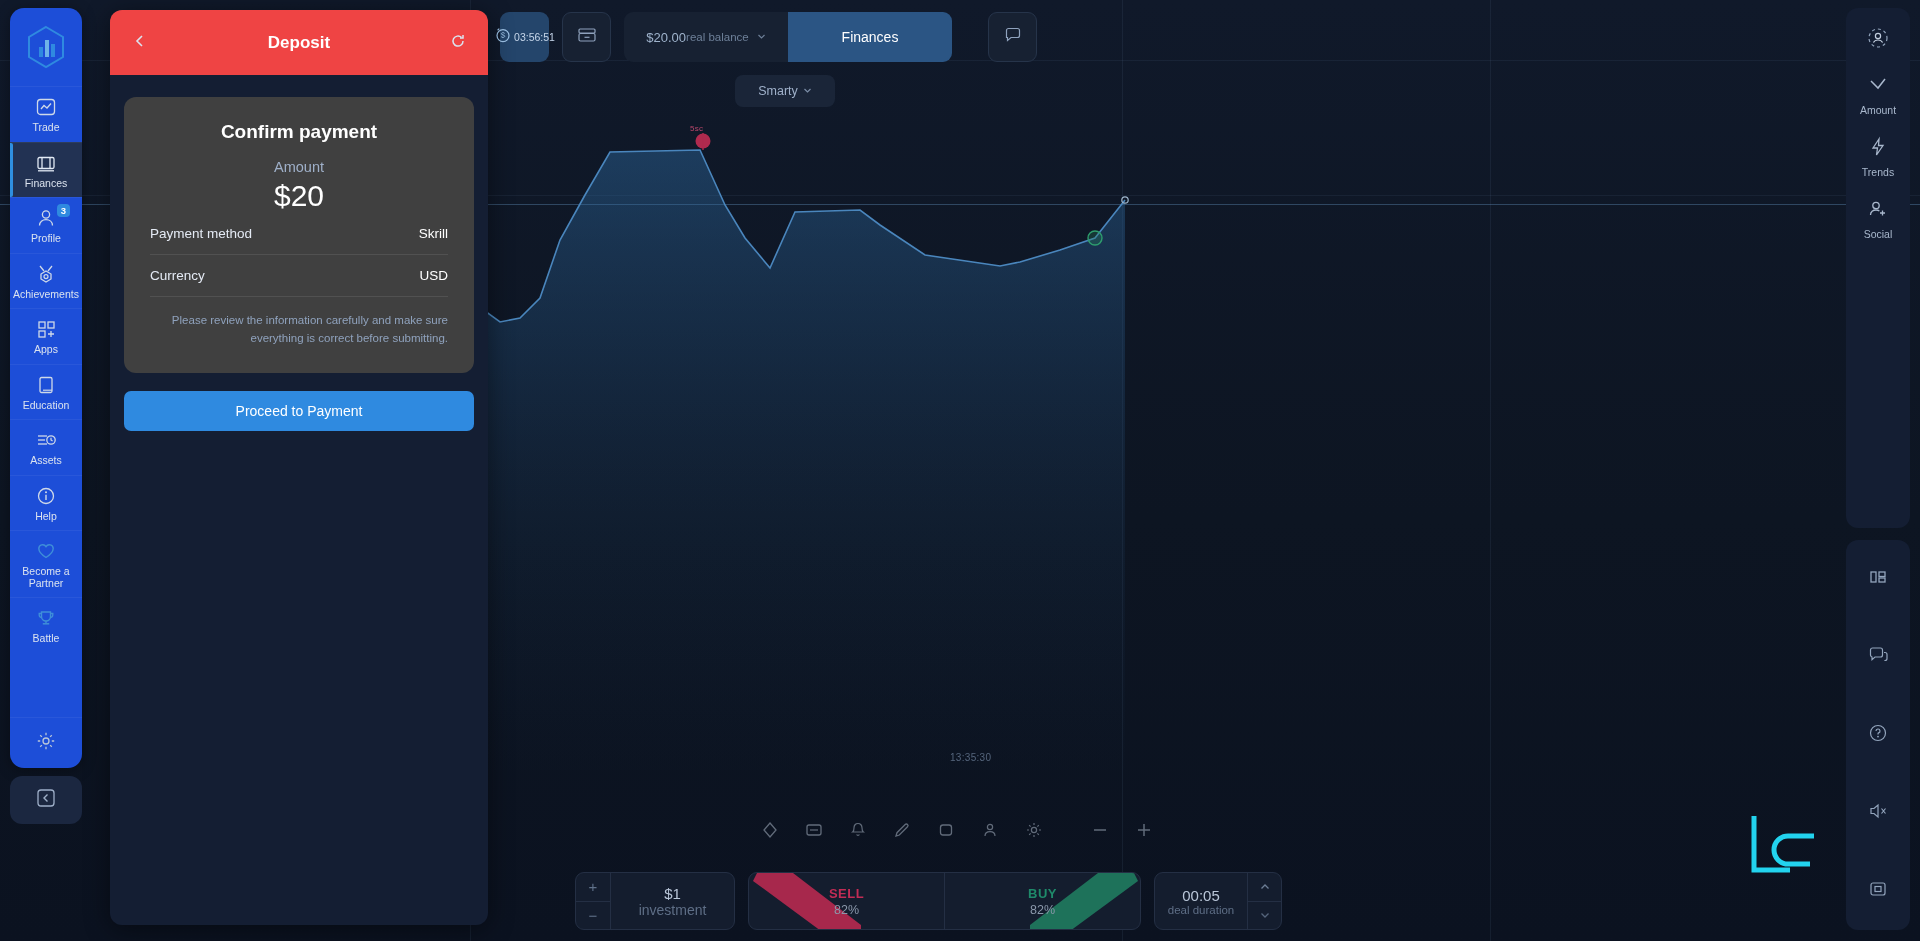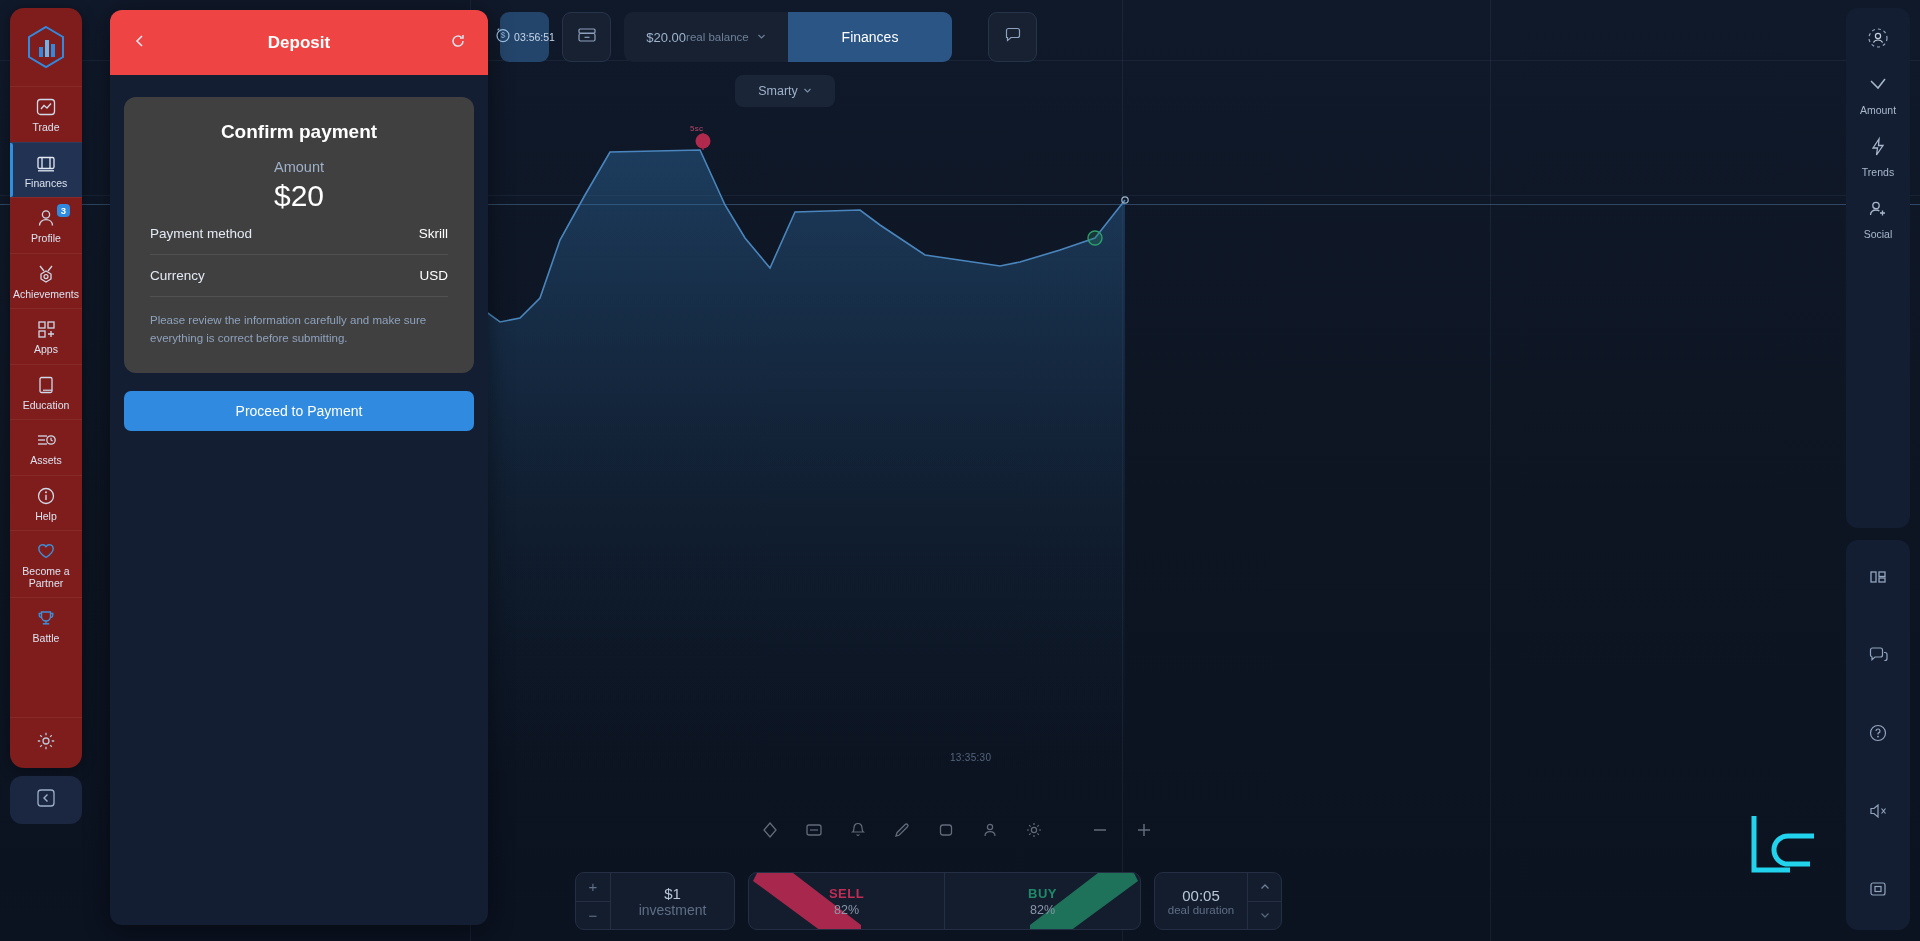--- a/index.html
+++ b/index.html
@@ -16,21 +16,21 @@
     background:linear-gradient(180deg,#10192a 0%,#0d1522 55%,#0b1220 100%); }
   .chart-svg { position:absolute; left:0; top:0; }
   .vgrid { position:absolute; top:0; bottom:0; width:1px; background:rgba(120,150,190,.10); }
   .hgrid { position:absolute; left:0; right:0; height:1px; background:rgba(120,150,190,.09); }
   .price-line { position:absolute; left:0; right:0; height:1px;
      background:rgba(110,160,210,.35); }
   .tstamp { position:absolute; font-size:10px; color:#55657c; letter-spacing:.3px; }
 
   
   .lsb { position:absolute; left:10px; top:8px; width:72px; height:760px;
-    background:#7f1d1d; border-radius:14px;
+    background:#1d4ed8; border-radius:14px;
     display:flex; flex-direction:column; align-items:center;
     box-shadow:0 2px 14px rgba(0,0,0,.35); z-index:40; }
   .logo { width:72px; height:78px; display:flex; align-items:center; justify-content:center; }
   .nav-item { width:72px; padding:9px 2px 8px; display:flex; flex-direction:column;
      align-items:center; gap:4px; cursor:pointer; position:relative;
      border-top:1px solid rgba(255,255,255,.055); }
   .nav-item .lbl { font-size:10.5px; color:#dbe3ef; line-height:11.5px; text-align:center; }
   .nav-item.active { background:#223253; }
   .nav-item.active::before { content:""; position:absolute; left:0; top:0; bottom:0;
      width:3px; background:#2f8fe0; border-radius:0 2px 2px 0; }
@@ -55,21 +55,21 @@
   .card { background:#404040; border-radius:12px; padding:24px 26px 26px; }
   .card h2 { font-size:19px; color:#fff; text-align:center; font-weight:bold; }
   .amt-lbl { margin-top:16px; font-size:14.5px; color:#9fb0c9; text-align:center; }
   .amt-val { margin-top:4px; font-size:30px; color:#fff; text-align:center; font-weight:400; }
   .row { display:flex; justify-content:space-between; align-items:center;
     padding:13px 0; font-size:13.5px; color:#e4eaf4;
     border-bottom:1px solid rgba(255,255,255,.09); }
   .row:first-of-type { margin-top:20px; }
   .row:last-of-type { border-bottom:none; }
   .row .v { color:#fff; }
-  .note { margin-top:14px; font-size:11.5px; color:#8fa2bd; line-height:18px; text-align:left; }
+  .note { margin-top:14px; font-size:11.5px; color:#8fa2bd; line-height:18px; text-align:right; }
   .cta { margin-top:18px; width:100%; height:40px; background:#2f8ae0; color:#fff;
     border:none; border-radius:7px; font-size:14px; cursor:pointer;
     font-family:"Liberation Sans", sans-serif; }
 
   
   .topbar { position:absolute; left:500px; top:12px; display:flex; align-items:center;
     gap:13px; z-index:30; }
   .tb-sq { width:49px; height:50px; border-radius:9px; display:flex; flex-direction:row;
     align-items:center; justify-content:center; gap:2px; cursor:pointer; }
   .tb-timer { background:#24456b; }

